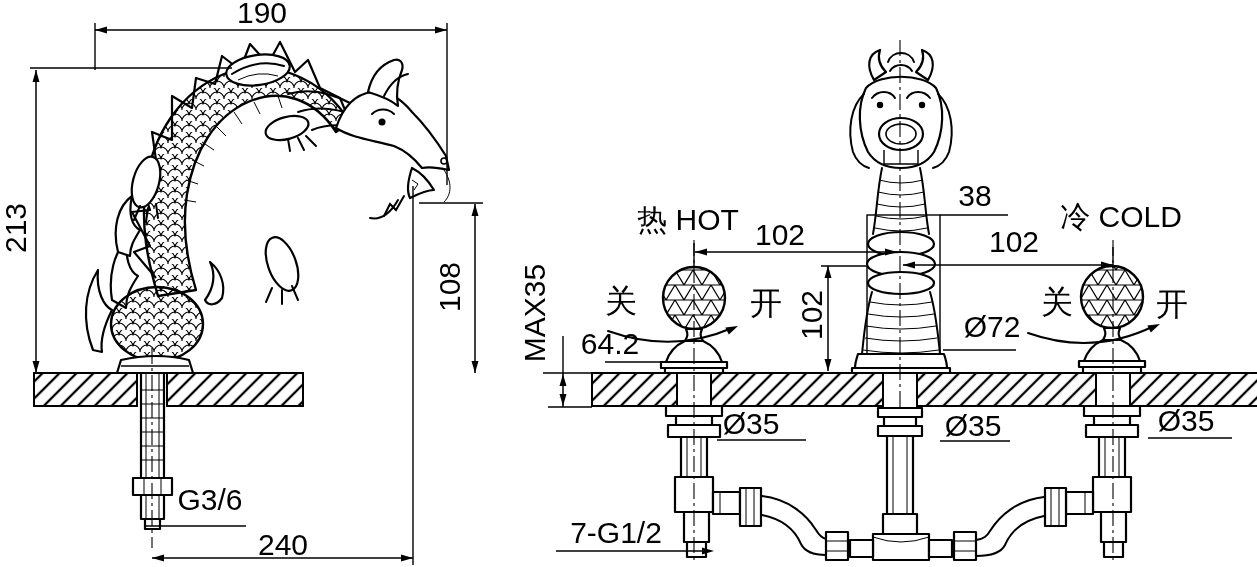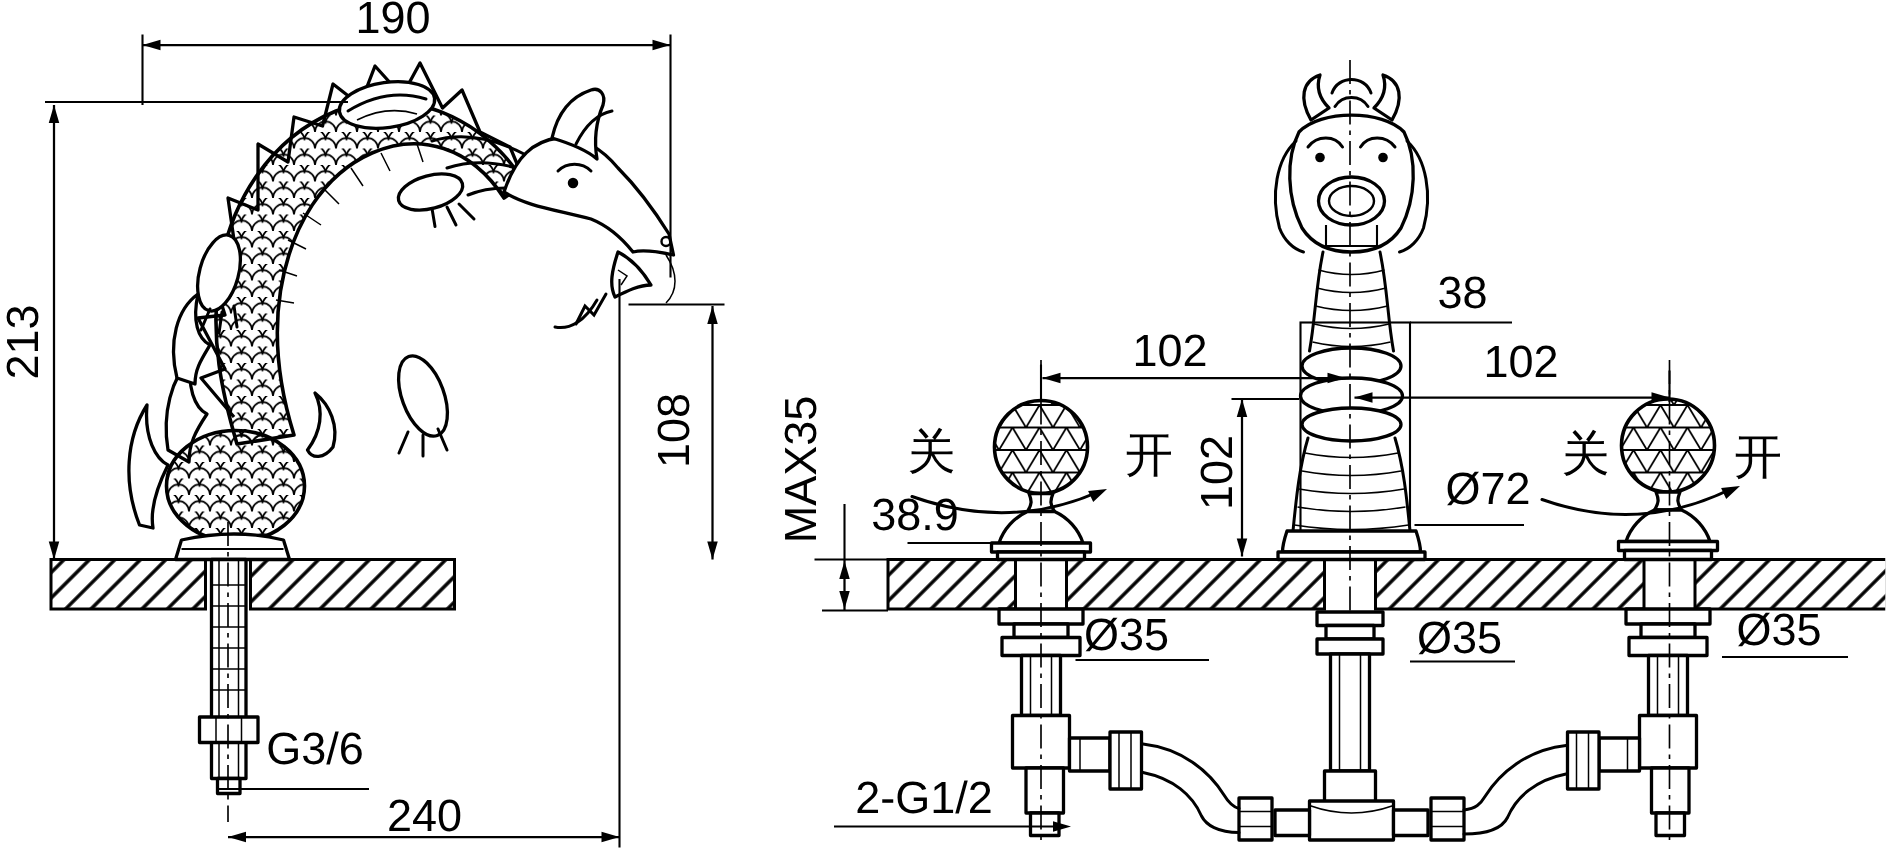--- a/index.html
+++ b/index.html
@@ -293,30 +293,32 @@
     </g>
   </g>
 </svg>
 
   <div class="lbl" style="left:262px;top:13px">190</div>
   <div class="lbl rot" style="left:16px;top:228px">213</div>
   <div class="lbl rot" style="left:450px;top:287px">108</div>
   <div class="lbl" style="left:210px;top:500px">G3/6</div>
   <div class="lbl" style="left:283px;top:545px">240</div>
 
+  <div class="lbl" style="left:688px;top:220px">热 HOT</div>
   <div class="lbl" style="left:780px;top:235px">102</div>
   <div class="lbl" style="left:975px;top:196px">38</div>
   <div class="lbl" style="left:1014px;top:242px">102</div>
+  <div class="lbl" style="left:1121px;top:217px">冷 COLD</div>
   <div class="lbl rot" style="left:812px;top:315px">102</div>
   <div class="lbl rot" style="left:535px;top:313px">MAX35</div>
-  <div class="lbl" style="left:610px;top:344px">38.9</div>
+  <div class="lbl" style="left:610px;top:344px">64.2</div>
   <div class="lbl" style="left:992px;top:327px">Ø72</div>
   <div class="lbl" style="left:751px;top:424px">Ø35</div>
   <div class="lbl" style="left:973px;top:426px">Ø35</div>
   <div class="lbl" style="left:1186px;top:421px">Ø35</div>
-  <div class="lbl" style="left:616px;top:533px">2-G1/2</div>
+  <div class="lbl" style="left:616px;top:533px">7-G1/2</div>
 
   <div class="lbl cjk" style="left:621px;top:301px">关</div>
   <div class="lbl cjk" style="left:766px;top:303px">开</div>
   <div class="lbl cjk" style="left:1057px;top:302px">关</div>
   <div class="lbl cjk" style="left:1172px;top:304px">开</div>
 
 </div>
 
 </body></html>

